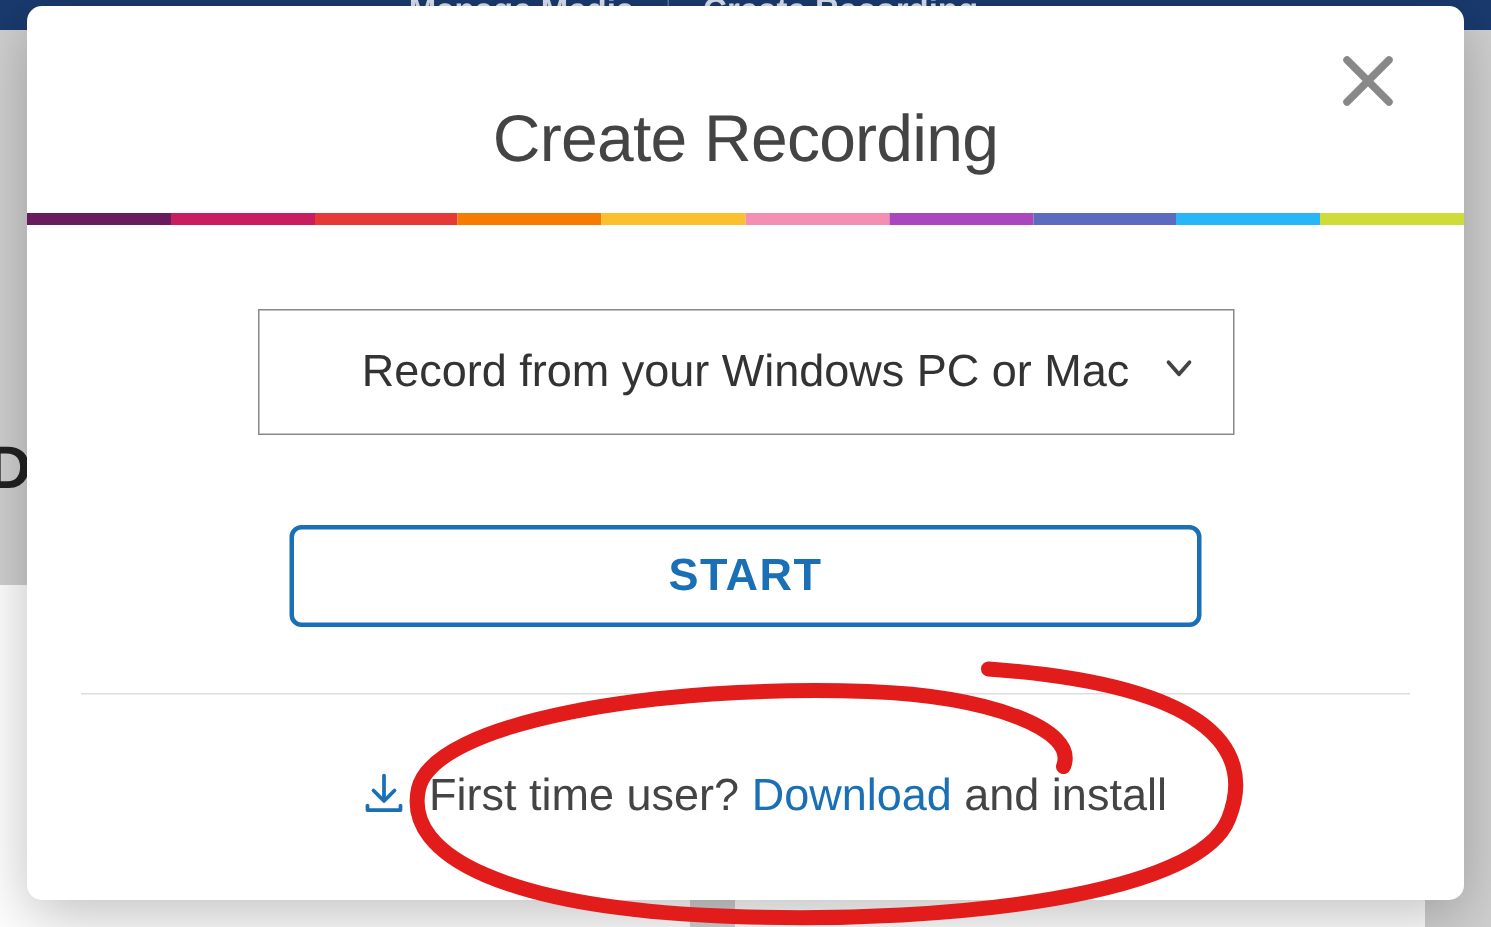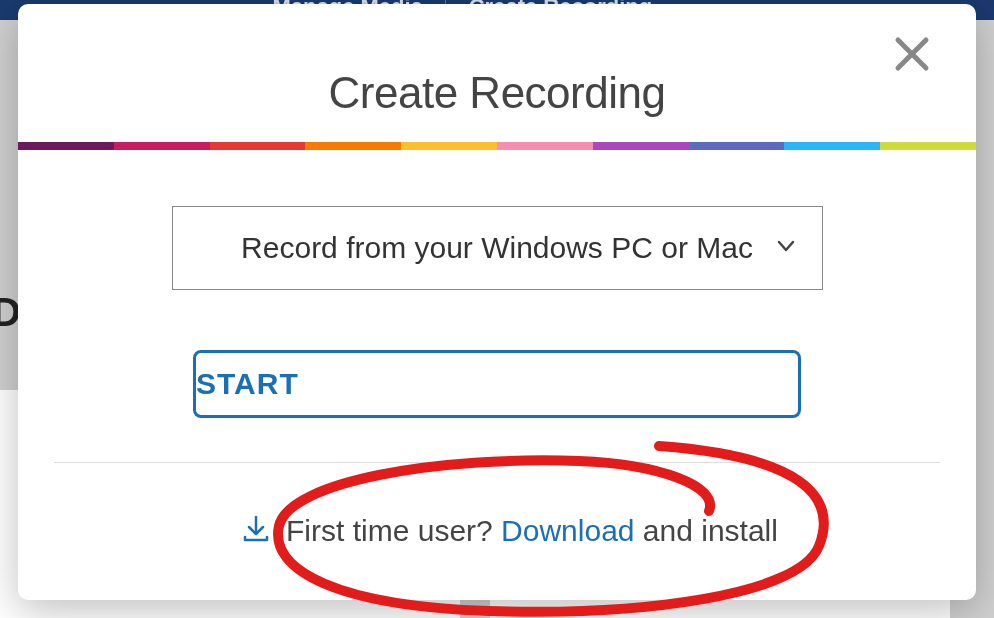--- a/index.html
+++ b/index.html
@@ -113,20 +113,21 @@
     transform: translateY(-50%);
   }
   .start-btn {
     margin: 60px auto 0 auto;
     width: 608px;
     height: 68px;
     border: 3px solid #1a6fb5;
     border-radius: 8px;
     display: flex;
     align-items: center;
+    justify-content: center;
     color: #1a6fb5;
     font-size: 30px;
     font-weight: 700;
     letter-spacing: 1px;
     cursor: pointer;
     background: #fff;
   }
   .divider {
     margin: 44px 36px 0 36px;
     height: 1px;

